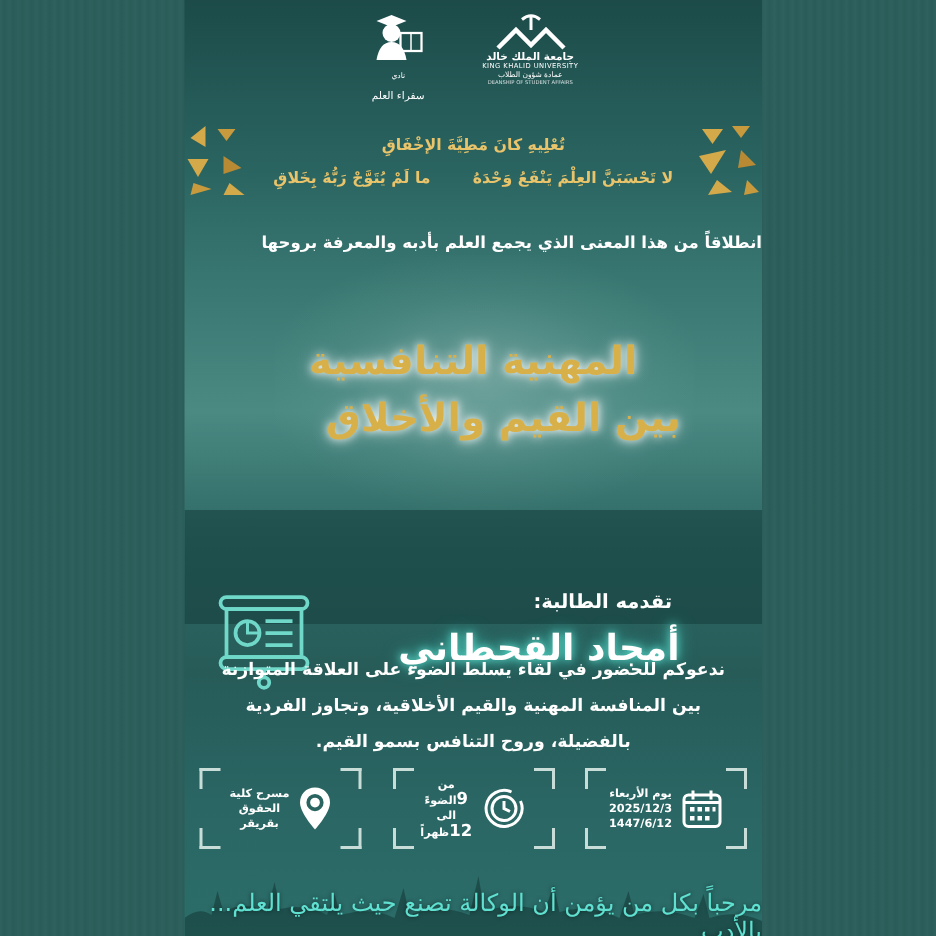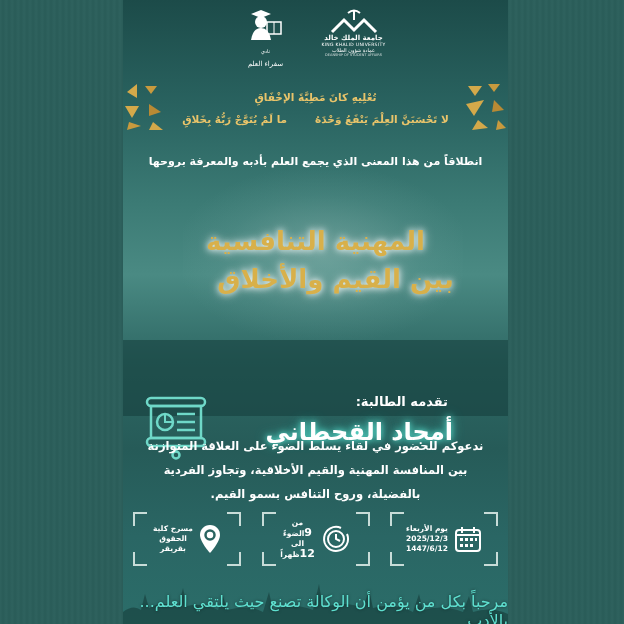--- a/index.html
+++ b/index.html
@@ -26,21 +26,21 @@
   .logo-uni .ar { font-size: 7px; font-weight: bold; }
   .logo-uni .en { font-size: 4.5px; letter-spacing: 0.3px; }
   .logo-uni .sub { font-size: 5px; }
   .logo-uni .en2 { font-size: 3.5px; opacity: 0.8; }
 
   .tri-strip { position: absolute; top: 82px; width: 50px; height: 50px; }
 
   .poem { position: absolute; top: 86px; left: 0; width: 100%; color: #e9c46a; font-size: 10.5px; font-weight: bold; }
   .poem-row { display: flex; justify-content: center; gap: 28px; height: 22px; align-items: center; }
 
-  .intro { position: absolute; top: 152px; left: 0; width: 100%; text-align: center; color: #fff; }
+  .intro { position: absolute; top: 152px; left: 0; width: 100%; color: #fff; }
   .intro .l1 { font-size: 11px; font-weight: bold; line-height: 20px; }
   .intro .l2 { font-size: 12.5px; font-weight: bold; line-height: 22px; }
 
   .title { position: absolute; top: 222px; left: 0; width: 100%; text-align: center; color: #d8b04a; font-weight: bold;
     text-shadow: 0 0 6px rgba(255,255,255,0.9), 0 0 12px rgba(255,255,255,0.6); }
   .title .t1 { font-size: 26px; line-height: 38px; }
   .title .t2 { font-size: 26px; line-height: 38px; padding-left: 40px; }
 
   .presenter-band { position: absolute; top: 340px; left: 0; width: 385px; height: 76px; background: rgba(20,60,58,0.55); }
   .presenter { position: absolute; top: 340px; left: 0; width: 100%; height: 76px; margin-top: 48px; }

